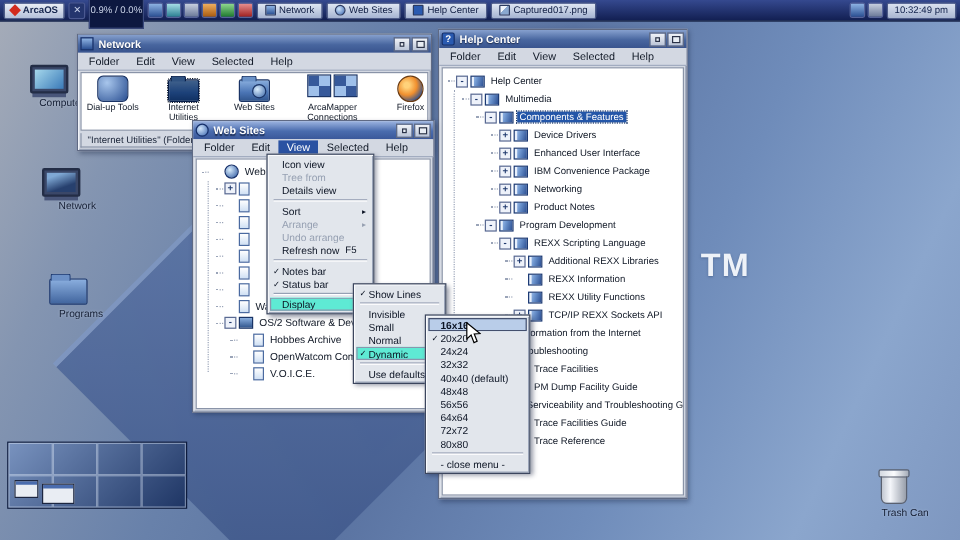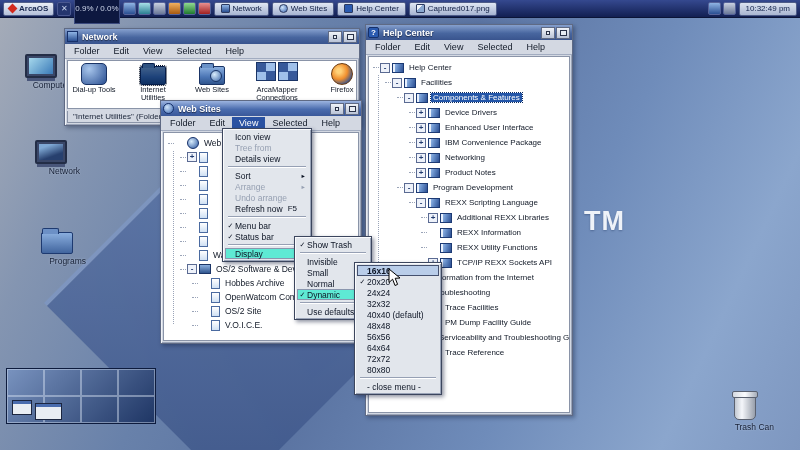--- a/index.html
+++ b/index.html
@@ -218,21 +218,21 @@
 
           <div class="trow" data-icon="book" style="--lv: 0;">
             <span class="tbox">-</span>
             <span class="ticn"></span>
             <span class="tlabel">Help Center</span>
           </div>
 
           <div class="trow" data-icon="book" style="--lv: 1;">
             <span class="tbox">-</span>
             <span class="ticn"></span>
-            <span class="tlabel">Facilities</span>
+            <span class="tlabel">Multimedia</span>
           </div>
 
           <div class="trow selected" data-icon="book" style="--lv: 2;">
             <span class="tbox">-</span>
             <span class="ticn"></span>
             <span class="tlabel">Components &amp; Features</span>
           </div>
 
           <div class="trow" data-icon="book" style="--lv: 3;">
             <span class="tbox">+</span>
@@ -325,20 +325,25 @@
             <span class="ticn"></span>
             <span class="tlabel">PM Dump Facility Guide</span>
           </div>
 
           <div class="trow" data-icon="book" style="--lv: 3;">
             <span class="tbox"></span>
             <span class="ticn"></span>
             <span class="tlabel">Serviceability and Troubleshooting Guide</span>
           </div>
 
+          <div class="trow" data-icon="book" style="--lv: 3;">
+            <span class="tbox"></span>
+            <span class="ticn"></span>
+            <span class="tlabel">Trace Facilities Guide</span>
+          </div>
 
           <div class="trow" data-icon="book" style="--lv: 3;">
             <span class="tbox"></span>
             <span class="ticn"></span>
             <span class="tlabel">Trace Reference</span>
           </div>
         </div>
     </div>
   </div>
 
@@ -490,25 +495,20 @@
             <span class="ticn"></span>
             <span class="tlabel">Hobbes Archive</span>
           </div>
 
           <div class="trow" data-icon="doc" style="--lv: 2;">
             <span class="tbox"></span>
             <span class="ticn"></span>
             <span class="tlabel">OpenWatcom Compiler</span>
           </div>
 
-          <div class="trow" data-icon="doc" style="--lv: 2;">
-            <span class="tbox"></span>
-            <span class="ticn"></span>
-            <span class="tlabel">OS/2 Site</span>
-          </div>
 
           <div class="trow" data-icon="doc" style="--lv: 2;">
             <span class="tbox"></span>
             <span class="ticn"></span>
             <span class="tlabel">V.O.I.C.E.</span>
           </div>
         </div>
     </div>
   </div>
 
@@ -572,21 +572,21 @@
 
       <div class="mi sep">
         
         
         
         
       </div>
 
       <div class="mi checked">
         <span class="chk"></span>
-        <span class="lbl">Menu bar</span>
+        <span class="lbl">Notes bar</span>
         <span class="sc"></span>
         <span class="arr"></span>
       </div>
 
       <div class="mi checked">
         <span class="chk"></span>
         <span class="lbl">Status bar</span>
         <span class="sc"></span>
         <span class="arr"></span>
       </div>
@@ -603,21 +603,21 @@
         <span class="lbl">Display</span>
         <span class="sc"></span>
         <span class="arr"></span>
       </div>
     </div>
 
   <div class="popup" id="display-menu">
 
       <div class="mi checked">
         <span class="chk"></span>
-        <span class="lbl">Show Trash</span>
+        <span class="lbl">Show Lines</span>
         <span class="arr"></span>
       </div>
 
       <div class="mi sep">
         
         
         
       </div>
 
       <div class="mi">

